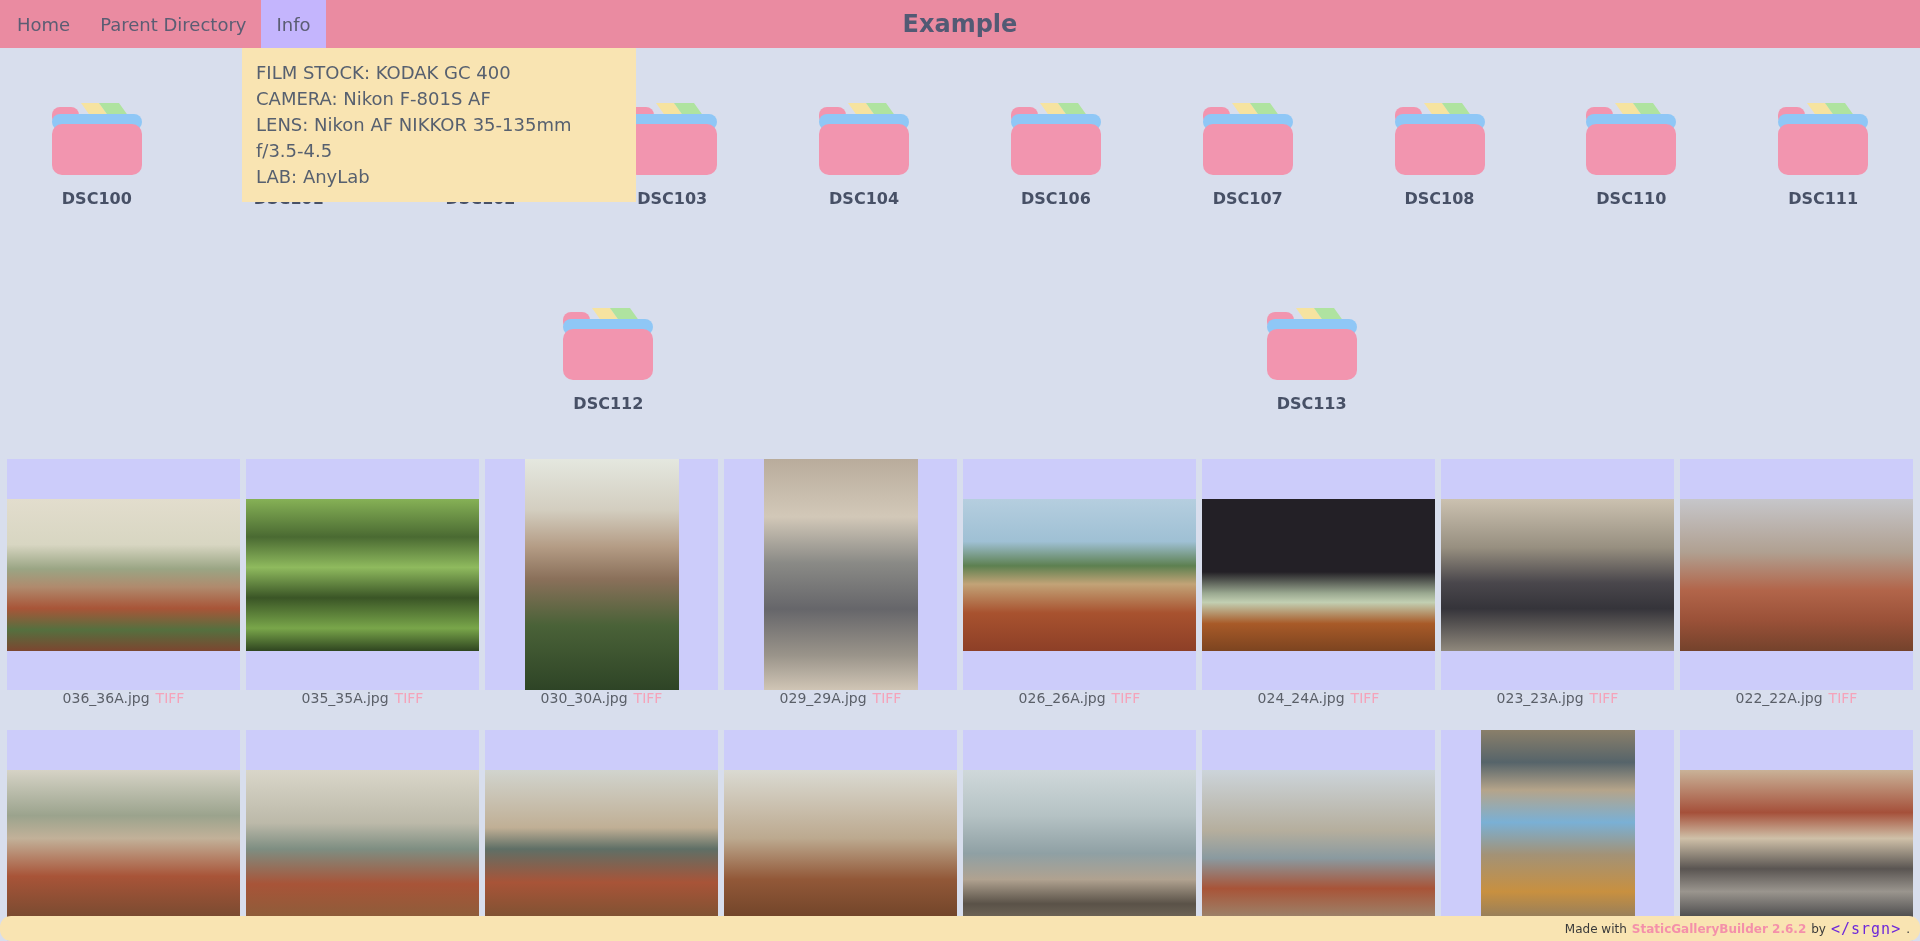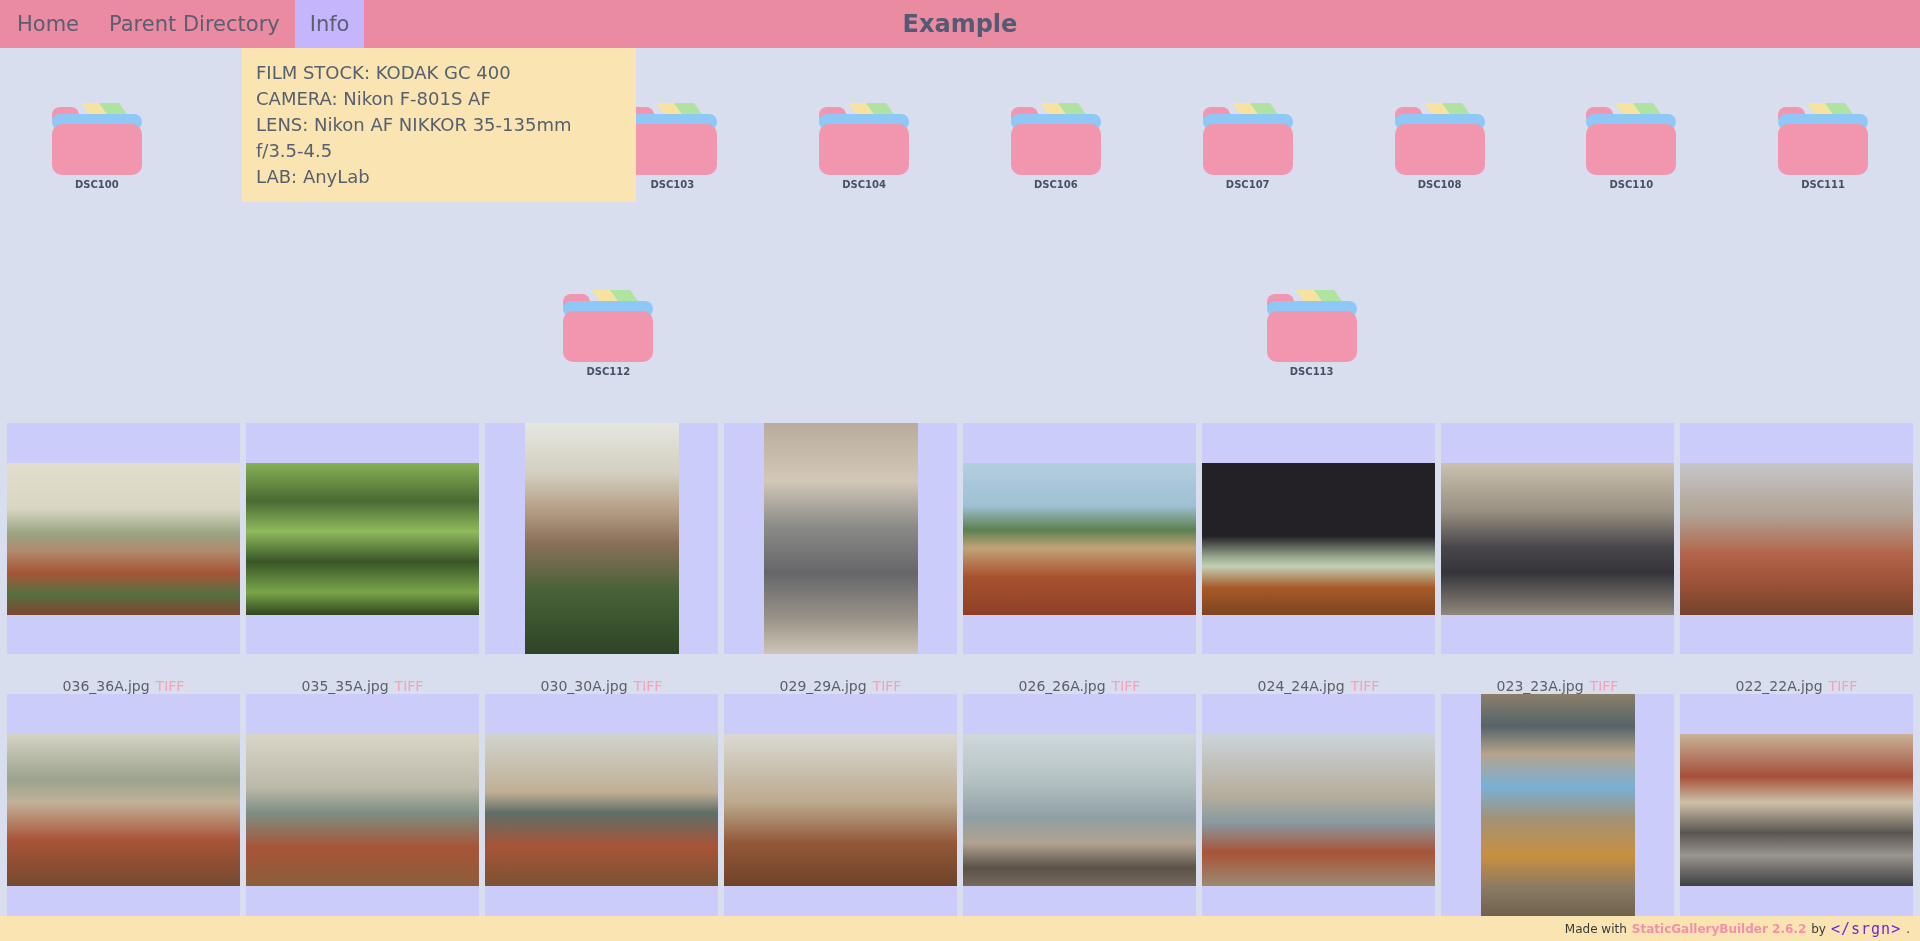--- a/index.html
+++ b/index.html
@@ -12,21 +12,21 @@
   }
 
   
   nav {
     height: 48px; background: #ea8ba1;
     display: flex; align-items: stretch; padding-left: 2px;
     position: relative; z-index: 10;
   }
   .nav-link {
     display: flex; align-items: center; padding: 16px 15px;
-    font-size: 21px; color: #5b5d73; text-decoration: none; cursor: pointer;
+    font-size: 18px; color: #5b5d73; text-decoration: none; cursor: pointer;
   }
   .nav-link.active { background: #c4b5fd; }
   .nav-title {
     position: absolute; left: 0; right: 0; top: 0;
     text-align: center; line-height: 48px;
     font-weight: bold; font-size: 24px; color: #525a74;
     pointer-events: none;
   }
 
   
@@ -40,48 +40,48 @@
   
   .folder-grid {
     display: flex; flex-wrap: wrap; justify-content: space-evenly;
     row-gap: 100px; padding-top: 55px;
   }
   .folder-item {
     width: 190px; display: flex; flex-direction: column; align-items: center;
     cursor: pointer; text-decoration: none;
   }
   .folder-label {
-    margin-top: 4px; font-weight: bold; font-size: 10px; color: #475066;
+    margin-top: 14px; font-weight: bold; font-size: 16px; color: #475066;
   }
 
   
   .thumb-grid {
     display: grid; grid-template-columns: repeat(8, 1fr);
     column-gap: 6px; padding: 0 7px; margin-top: 46px;
   }
   .tile {
     height: 231px; background: #ccccfa;
     display: flex; align-items: center; justify-content: center;
     overflow: hidden; cursor: pointer;
   }
   .photo.landscape { width: 100%; height: 152px; }
   .photo.portrait  { height: 100%; width: 154px; }
   .caption {
-    height: 40px; display: flex; align-items: flex-end; justify-content: center;
+    height: 40px; display: flex; align-items: flex-start; justify-content: center;
     gap: 6px; font-size: 14px; color: #5a5f68;
   }
   .tiff { color: #f5a3ba; cursor: pointer; text-decoration: none; }
 
   
   footer {
     position: fixed; left: 0; bottom: 0; width: 1920px; height: 25px;
     background: #f9e4b2; z-index: 30;
     display: flex; align-items: center; justify-content: flex-end;
     padding-right: 10px; gap: 5px;
-    font-size: 12px; color: #3a3a3a;
+    font-size: 12px; color: #3a3a3a; border-radius: 11px;
   }
   .builder-link { color: #f490aa; cursor: pointer; text-decoration: none; font-weight: bold; }
   .brand {
     font-family: "DejaVu Sans Mono", "Liberation Mono", monospace;
     color: #6d28d9; font-size: 15px; letter-spacing: 1px; cursor: pointer;
     text-decoration: none;
   }
 </style>
 </head>
 <body>

